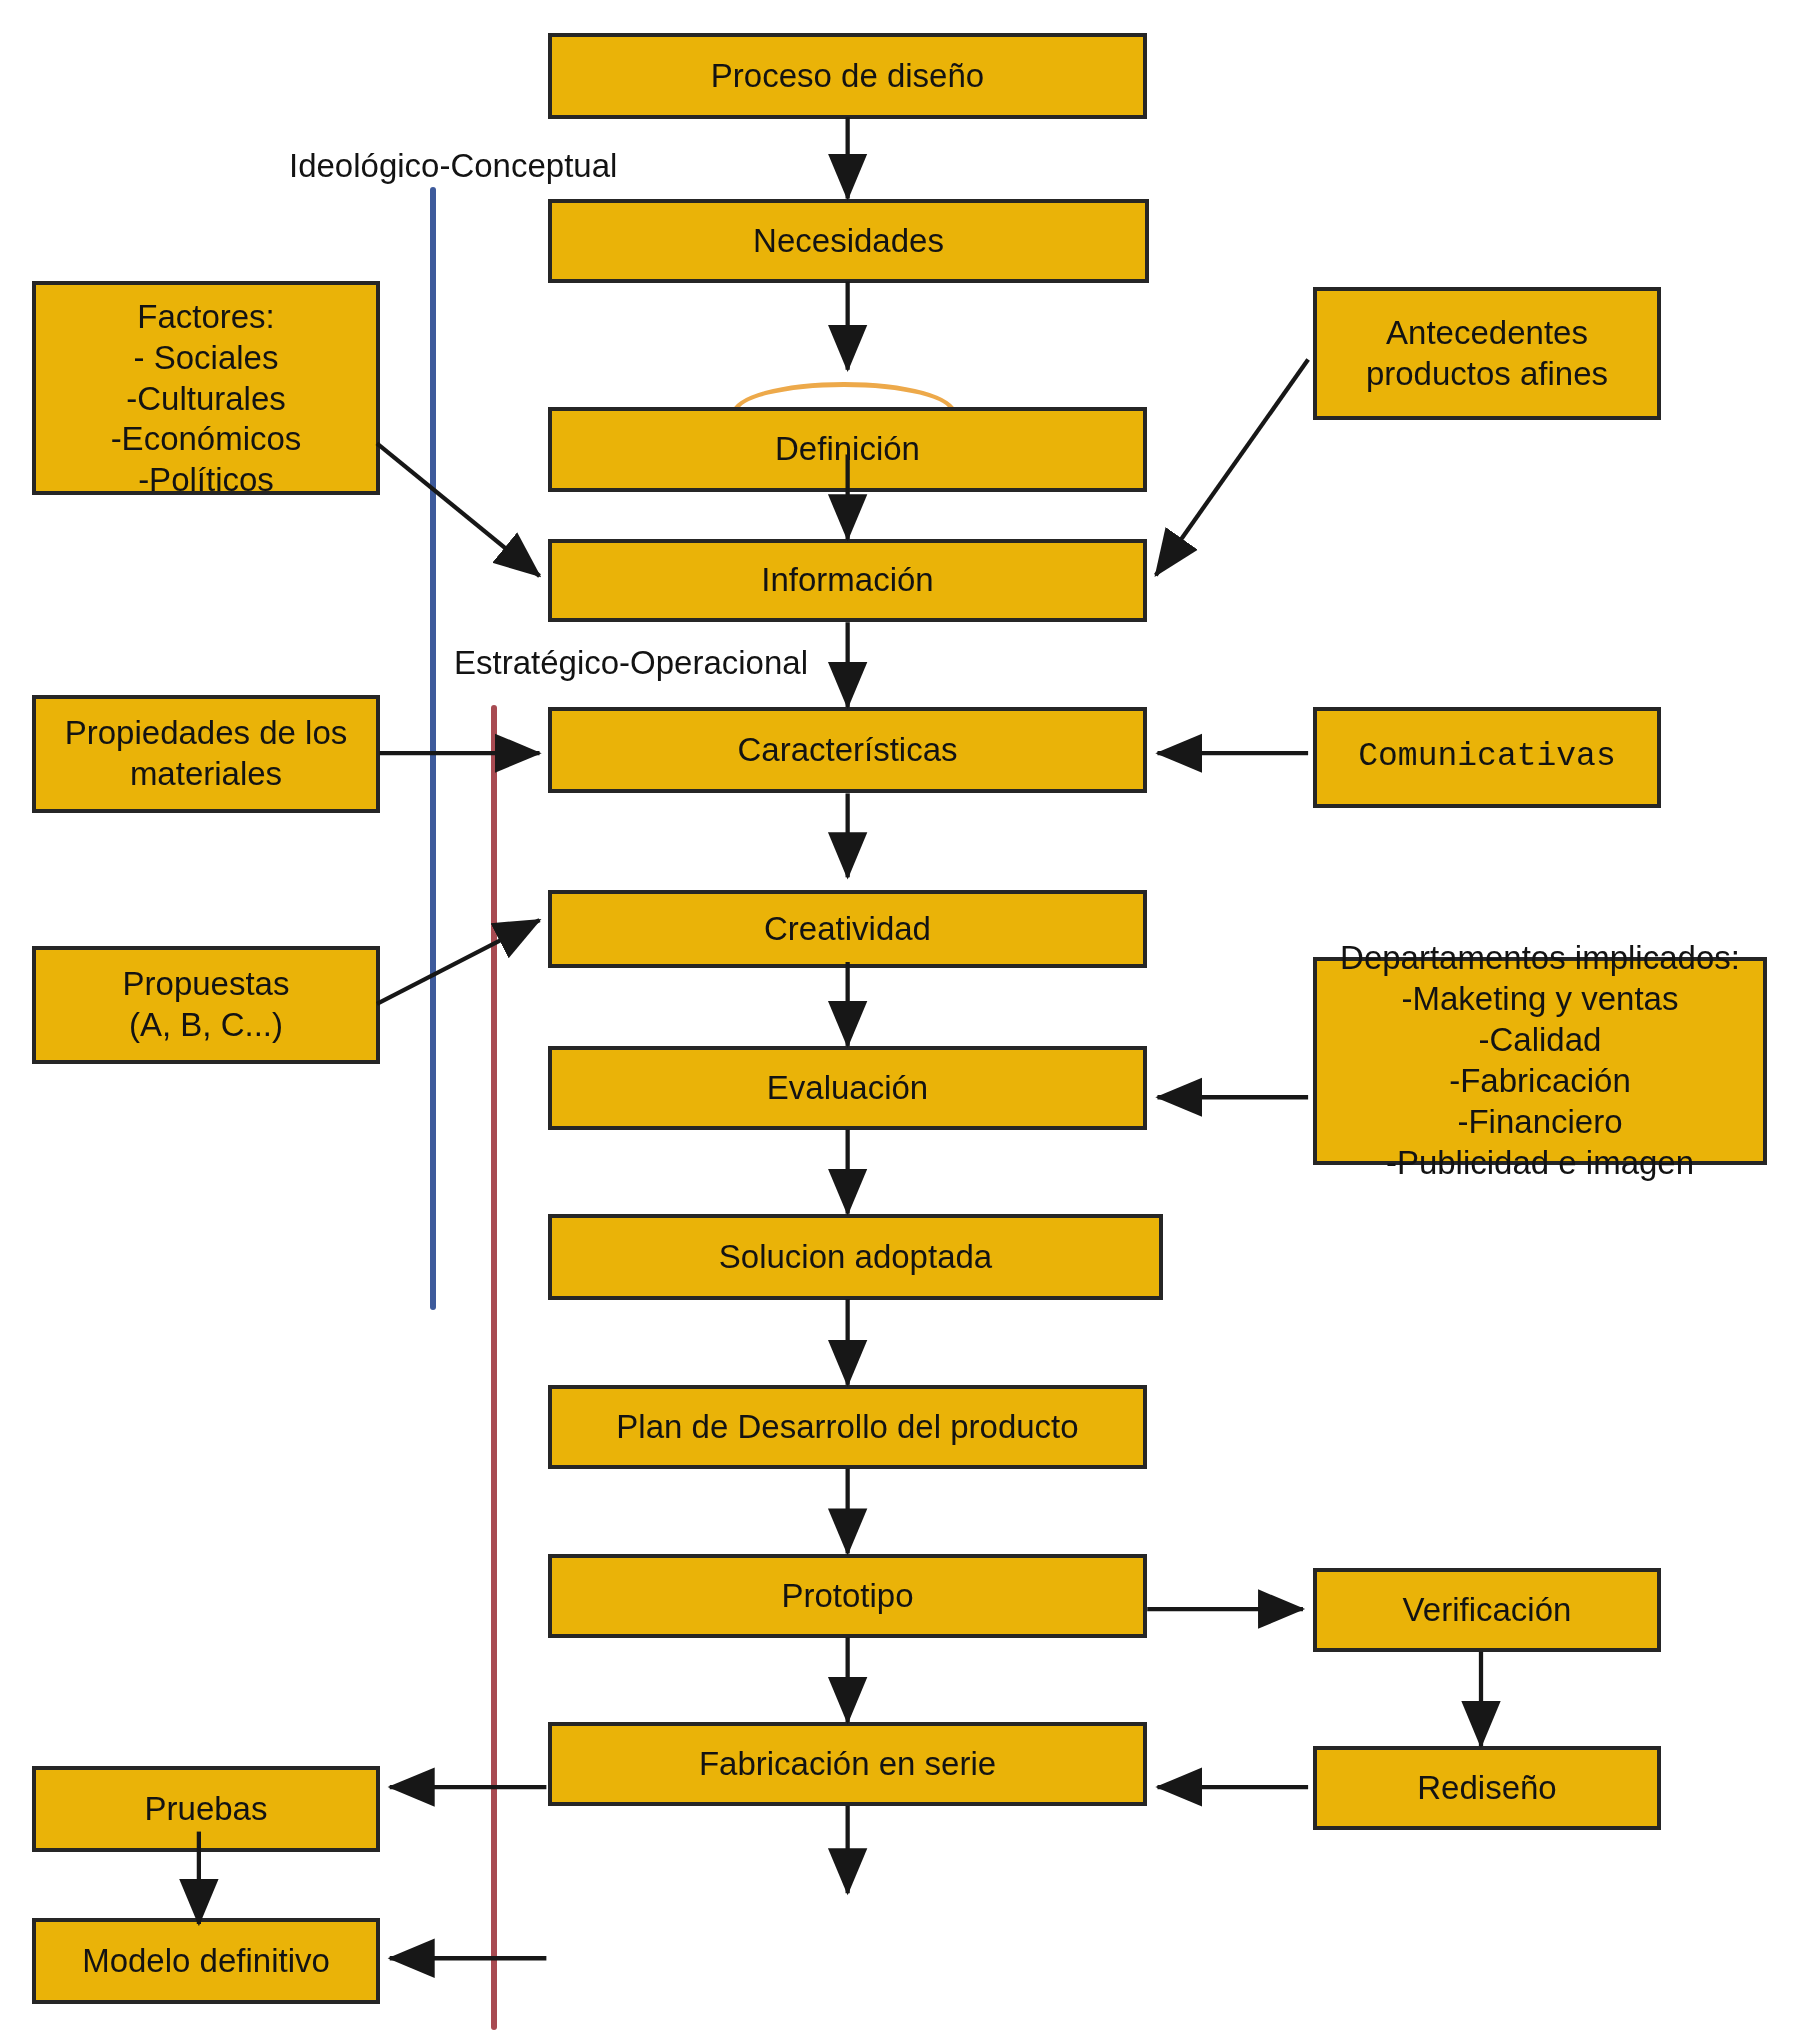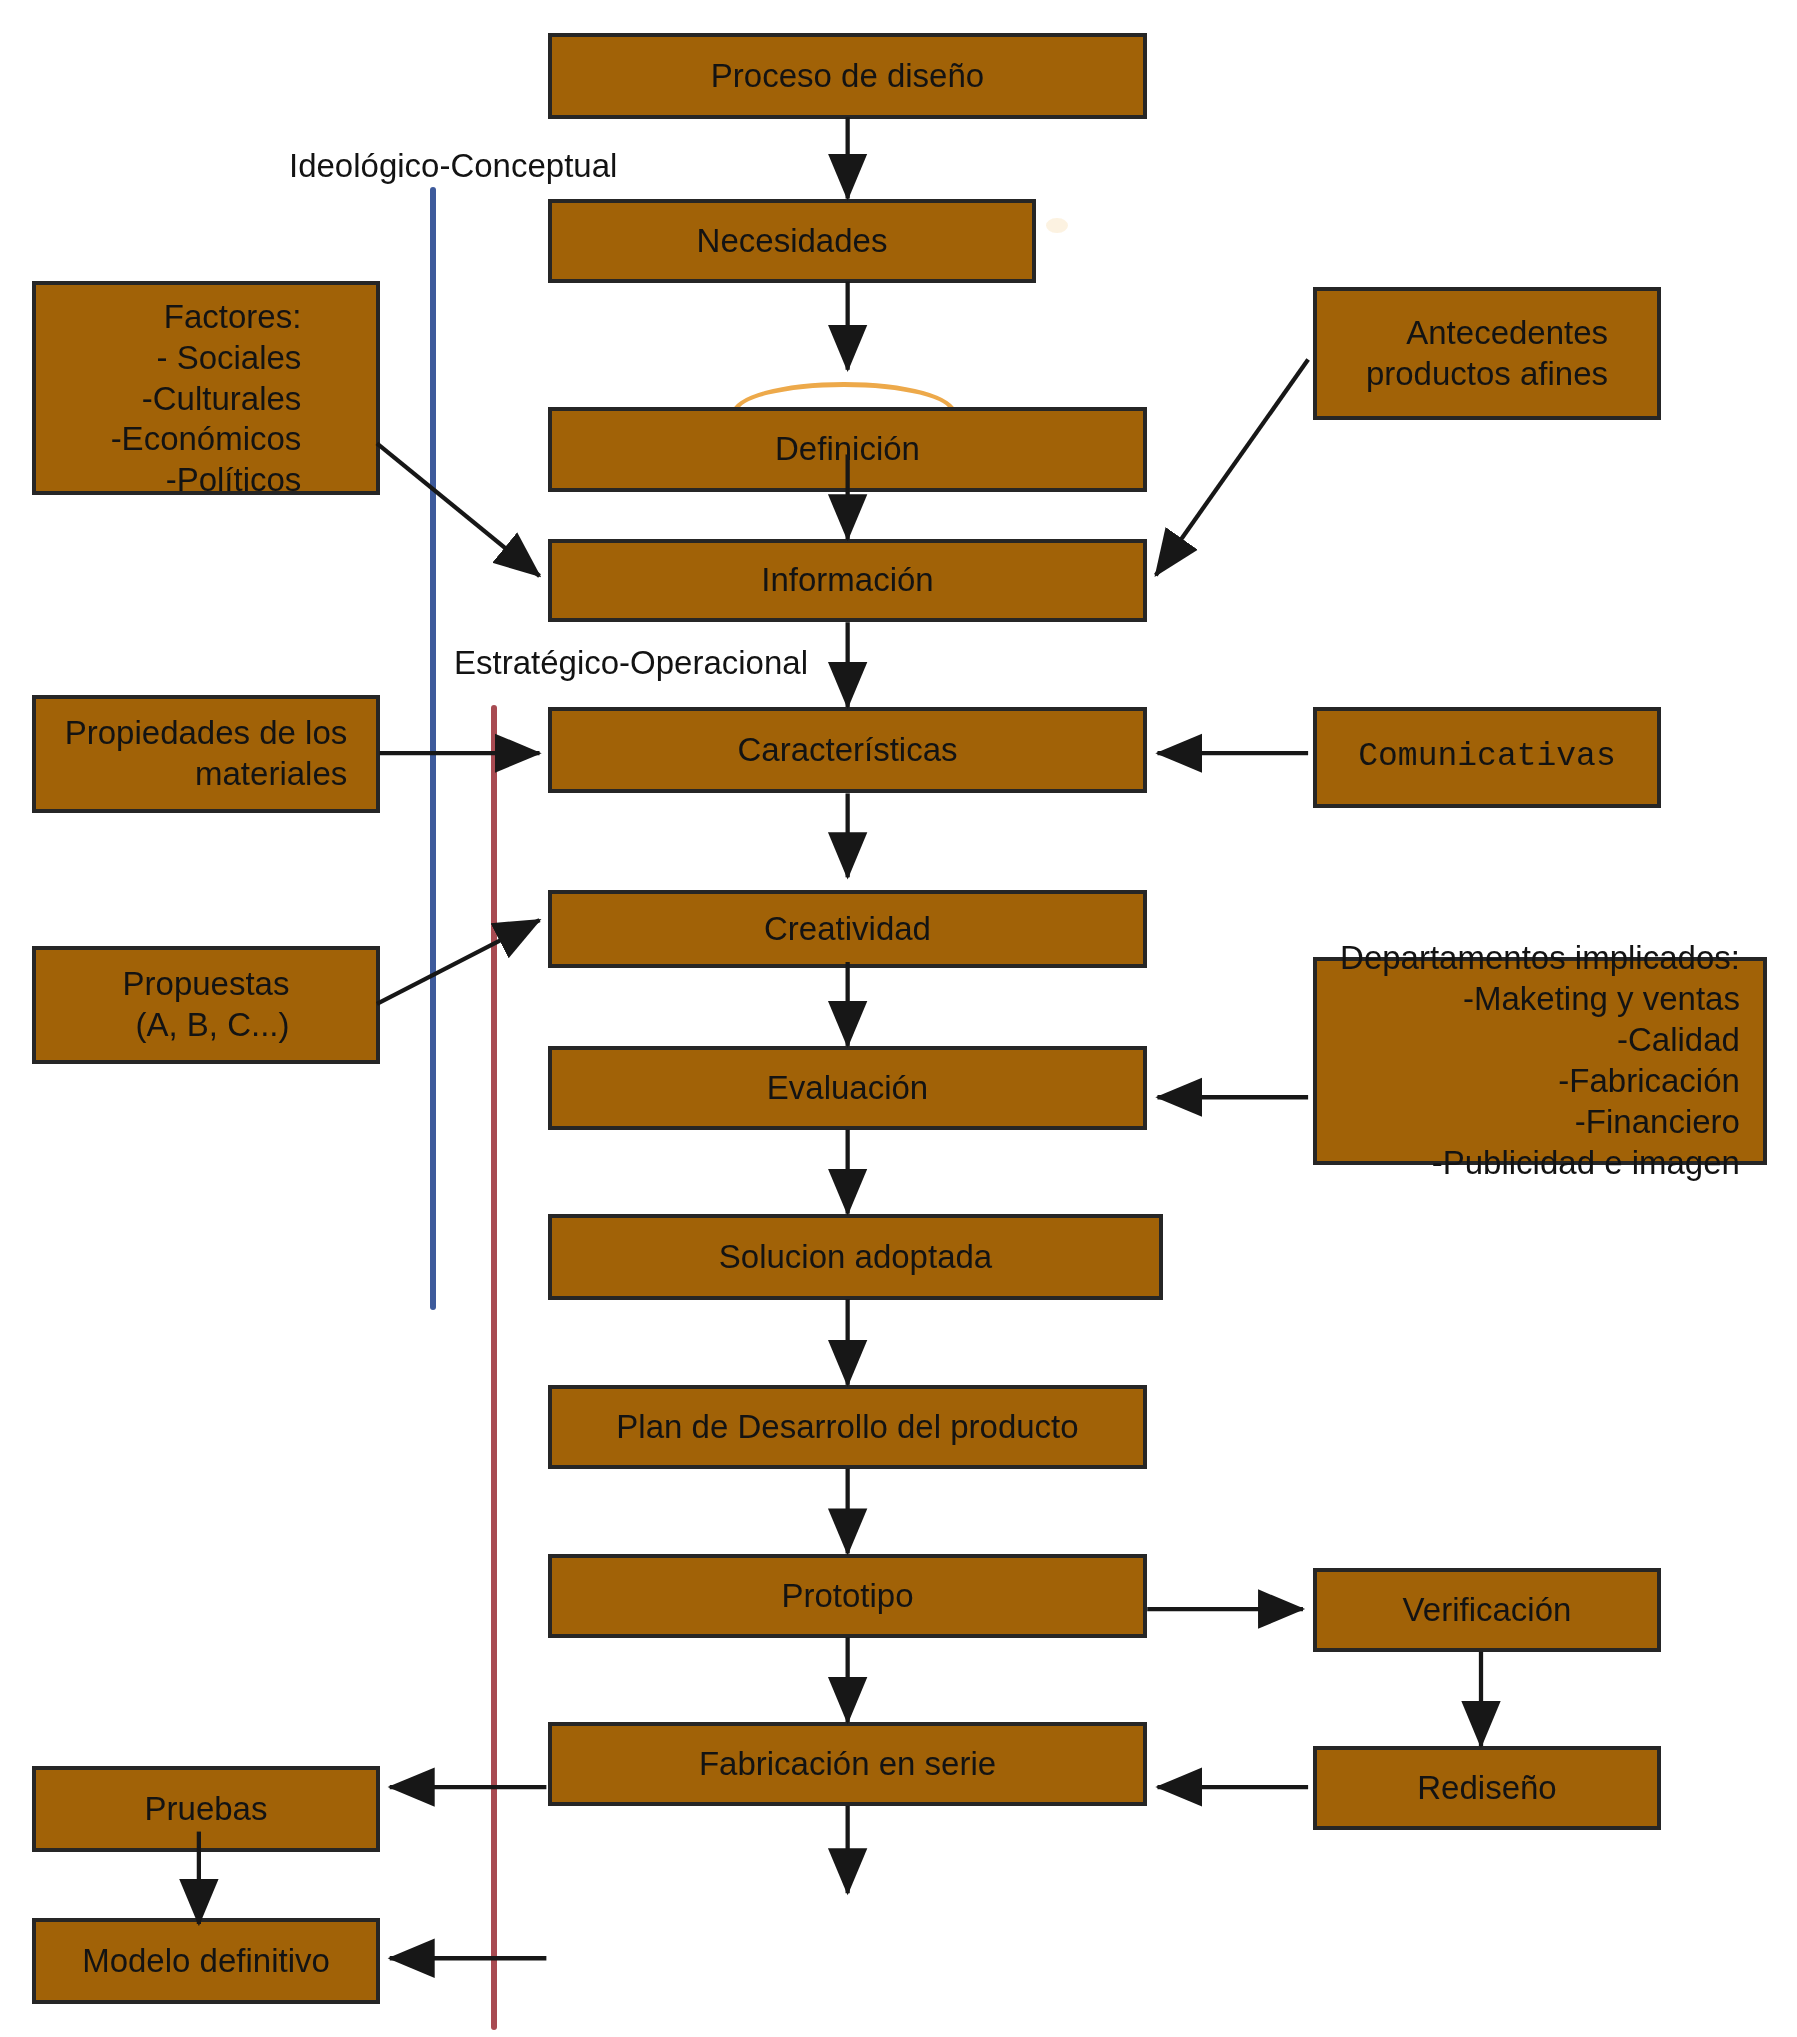--- a/index.html
+++ b/index.html
@@ -1,26 +1,26 @@
 <!DOCTYPE html>
 <html style="font-size:13.7px"><head>
 <meta charset="utf-8">
 <style>
   html,body{margin:0;padding:0;background:#ffffff;}
   body{font-family:"Liberation Sans","DejaVu Sans",sans-serif;}
   #canvas{position:relative;width:1798px;height:2037px;background:#fff;overflow:hidden;}
   .box{
     position:absolute;
     border:4.3px solid #262626;
-    background:#a16207;
+    background:#eab308;
     box-sizing:border-box;
     display:flex;
     align-items:center;
     justify-content:center;
-    text-align:right;
+    text-align:center;
     color:#131313;
     font-size:33px;
     line-height:1.22;
     z-index:3;
   }
   .box .lbl{position:relative;z-index:4;white-space:pre-line;padding:0 5.1px;}
   .multi{font-size:33px;line-height:1.24;}
   .ell{
     position:absolute;
     border-radius:50%;
@@ -101,21 +101,21 @@
       <line x1="232" y1="2140" x2="232" y2="2248"></line>
 
       <line x1="638" y1="2288" x2="455" y2="2288"></line>
     </g>
   </svg>
 
   <div class="box" style="left:548px;top:33px;width:599px;height:86px;">
     <span class="lbl">Proceso de diseño</span>
   </div>
 
-  <div class="box" style="left:548px;top:199px;width:488px;height:84px;">
+  <div class="box" style="left:548px;top:199px;width:601px;height:84px;">
     <span class="lbl">Necesidades</span>
   </div>
   <div class="ell ell-orange" style="left:719px;top:211px;width:245px;height:62px;"></div>
 
   <div class="box" style="left:548px;top:370px;width:599px;height:85px;margin-top:37px;">
     <span class="lbl">Definición</span>
   </div>
   <div class="ell ell-orange" style="left:732px;top:382px;width:224px;height:62px;"></div>
 
   <div class="box" style="left:548px;top:539px;width:599px;height:83px;">

